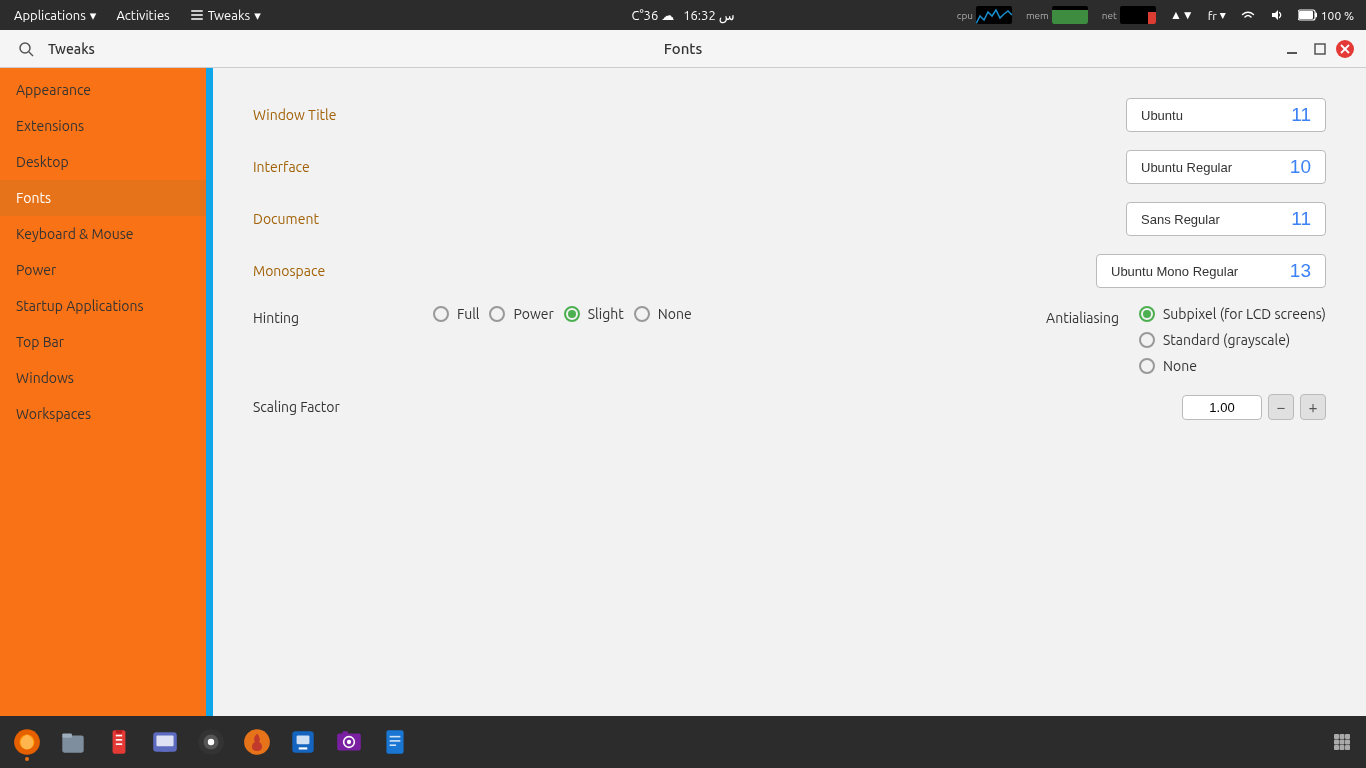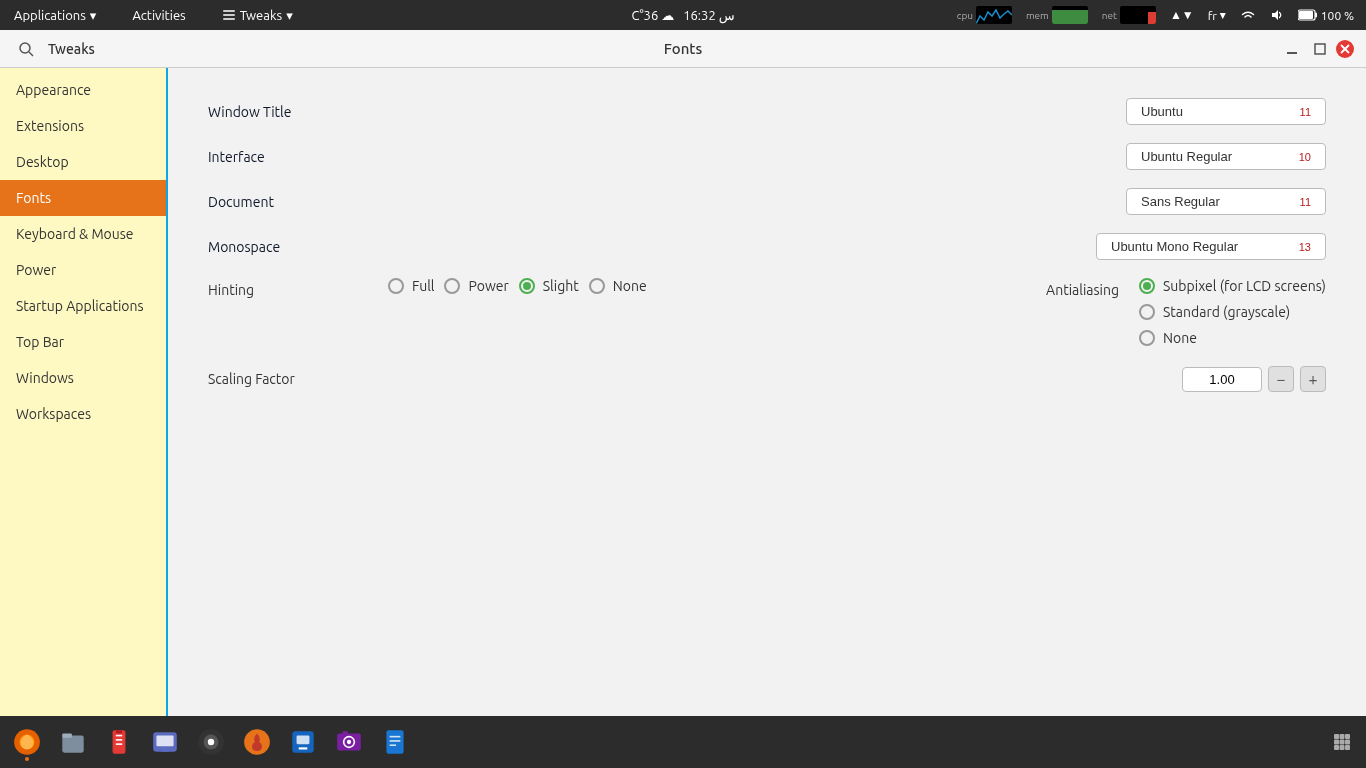--- a/index.html
+++ b/index.html
@@ -12,21 +12,21 @@
       background: #2c2c2c;
       display: flex;
       align-items: center;
       color: #fff;
       font-size: 13px;
       position: relative;
     }
     .topbar-left {
       display: flex;
       align-items: center;
-      gap: 20px;
+      gap: 4px;
       padding-left: 6px;
     }
     .topbar-app-btn {
       display: flex;
       align-items: center;
       gap: 4px;
       padding: 2px 8px;
       border-radius: 3px;
       cursor: pointer;
       color: #fff;
@@ -133,23 +133,23 @@
 
     
     #main {
       display: flex;
       flex: 1;
       background: #f0f0f0;
     }
 
     
     #sidebar {
-      width: 168px;
-      background: #fef9c3;
-      border-right: 2px solid #0ea5e9;
+      width: 213px;
+      background: #f97316;
+      border-right: 7px solid #0ea5e9;
       padding-top: 4px;
       flex-shrink: 0;
     }
     .sidebar-item {
       padding: 10px 16px;
       font-size: 14px;
       color: #333;
       cursor: pointer;
       border-radius: 0;
     }
@@ -166,41 +166,41 @@
       overflow-y: auto;
     }
 
     .font-row {
       display: flex;
       align-items: center;
       margin-bottom: 18px;
     }
     .font-label {
       font-size: 14px;
-      color: #0f172a;
+      color: #a16207;
       width: 180px;
       flex-shrink: 0;
     }
     .font-btn {
       background: #fff;
       border: 1px solid #bbb;
       border-radius: 4px;
       padding: 5px 14px;
       font-size: 13px;
       color: #333;
       cursor: pointer;
       display: flex;
       align-items: center;
       gap: 24px;
       min-width: 200px;
       justify-content: space-between;
     }
     .font-size-num {
-      color: #b91c1c;
-      font-size: 11px;
+      color: #3b82f6;
+      font-size: 19px;
       text-align: center;
     }
     .section-label {
       font-size: 14px;
       color: #333;
       width: 180px;
       flex-shrink: 0;
       padding-top: 4px;
     }
     .radio-group {

